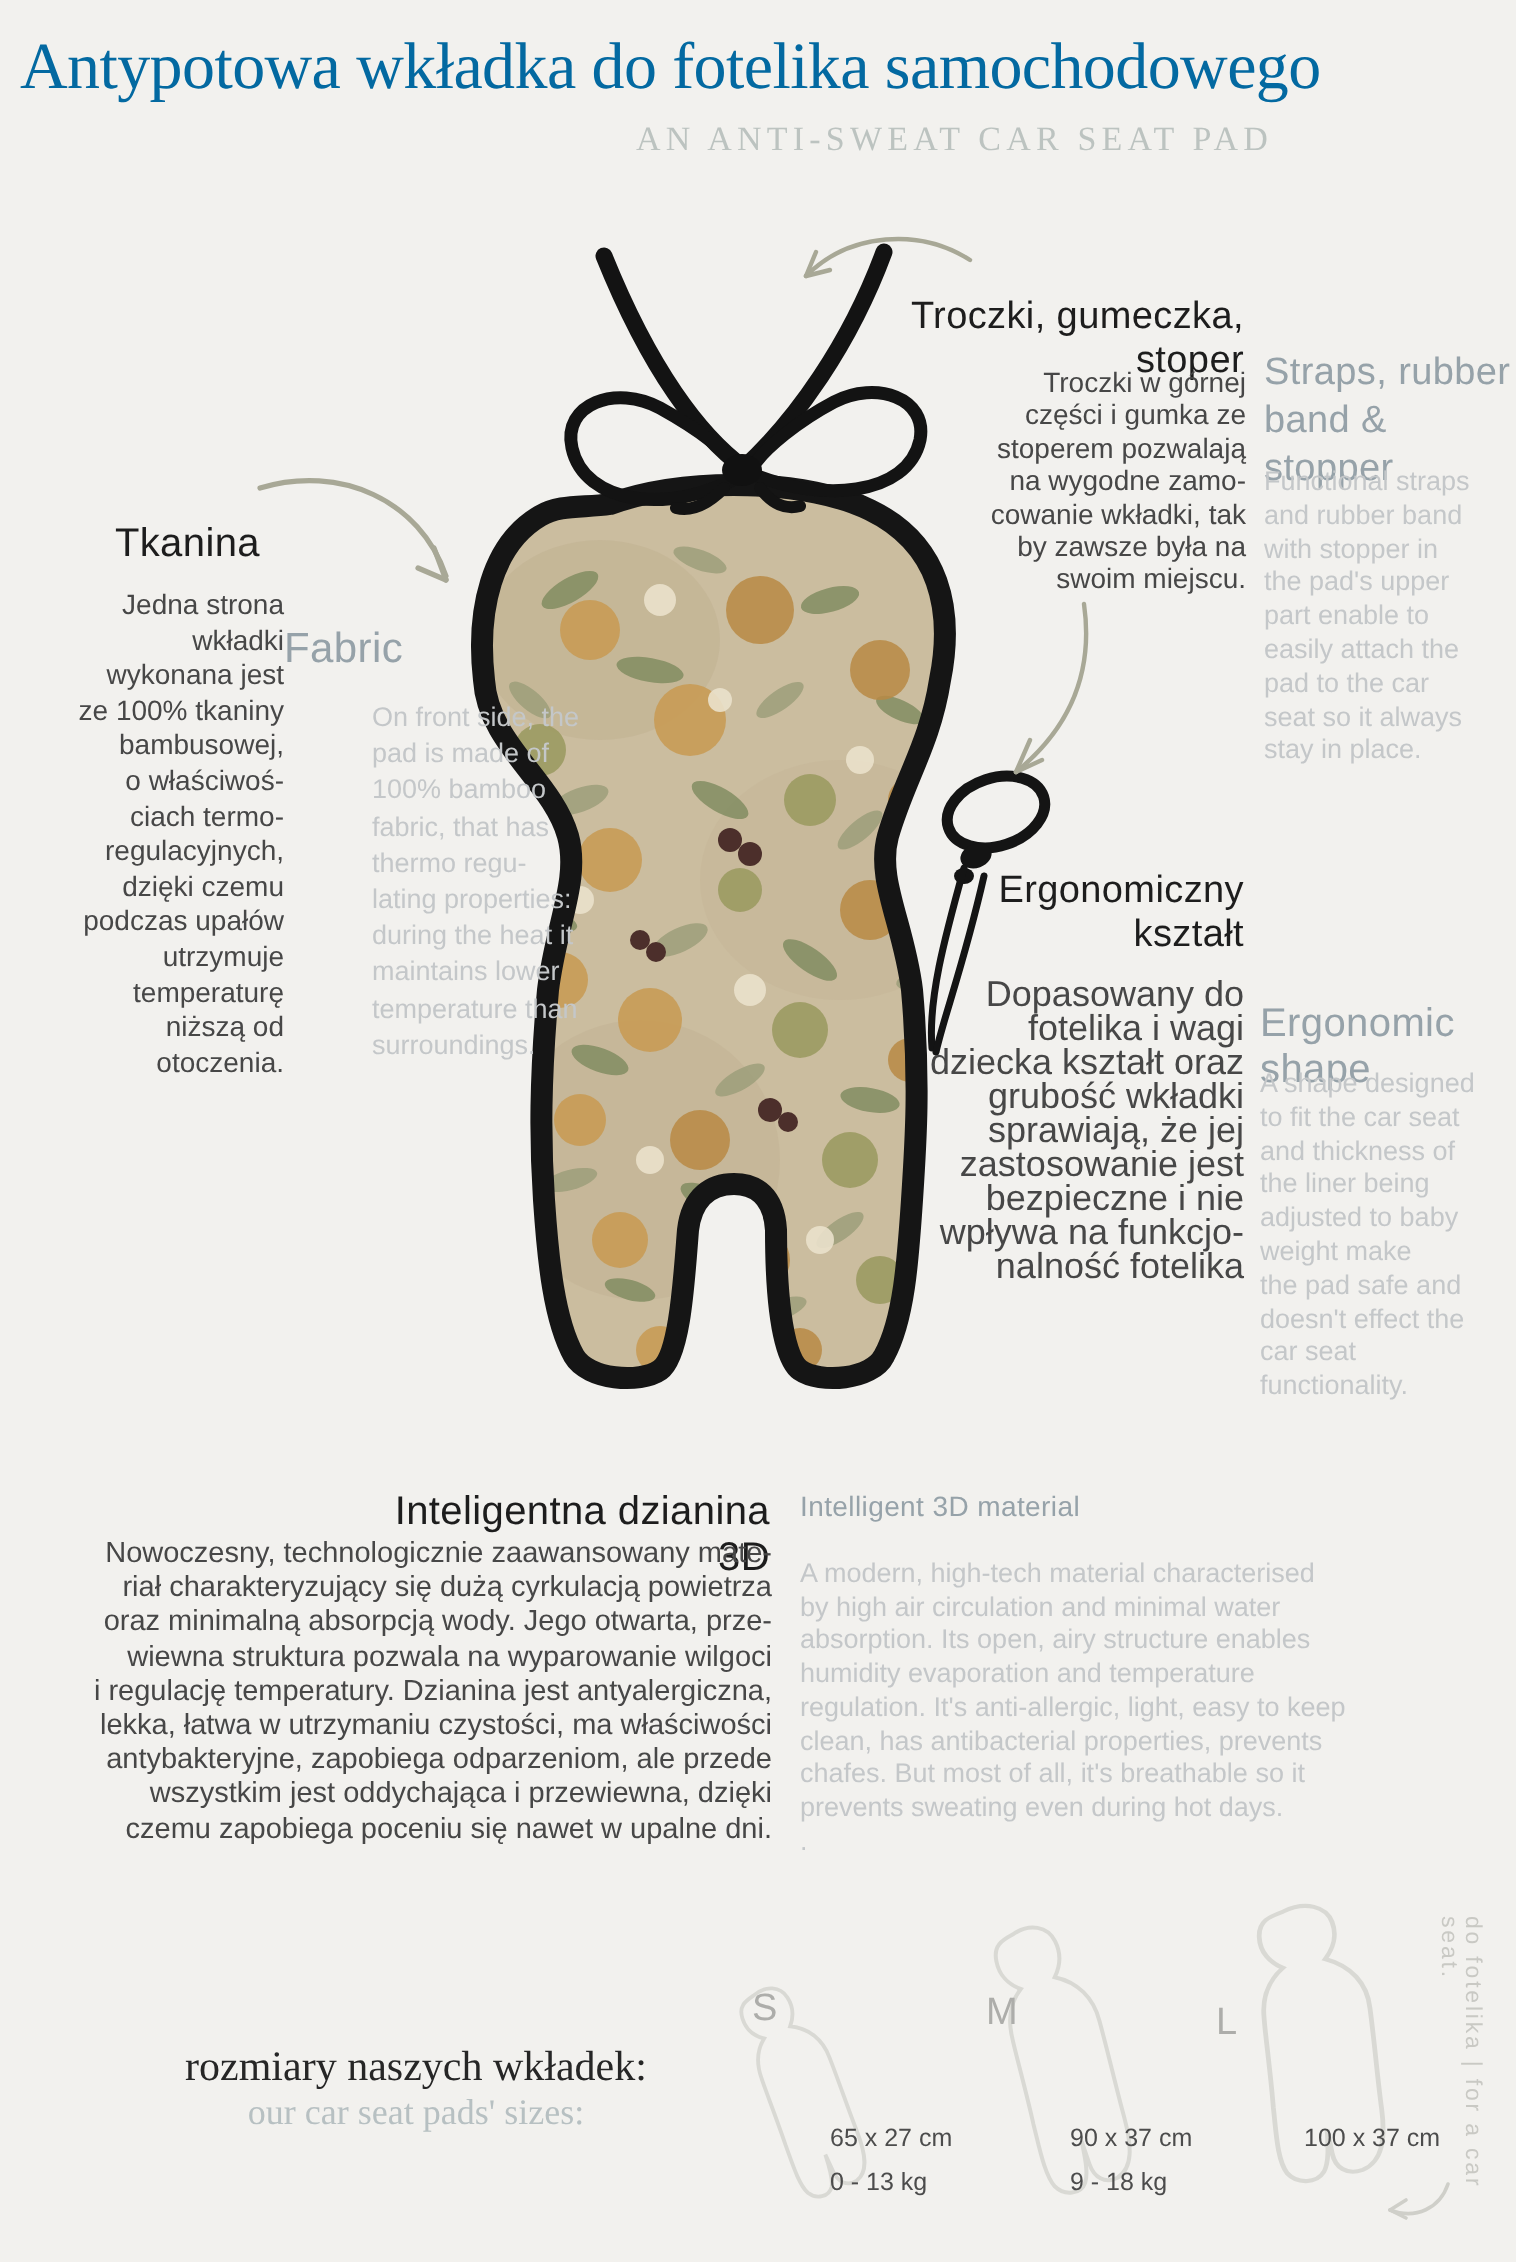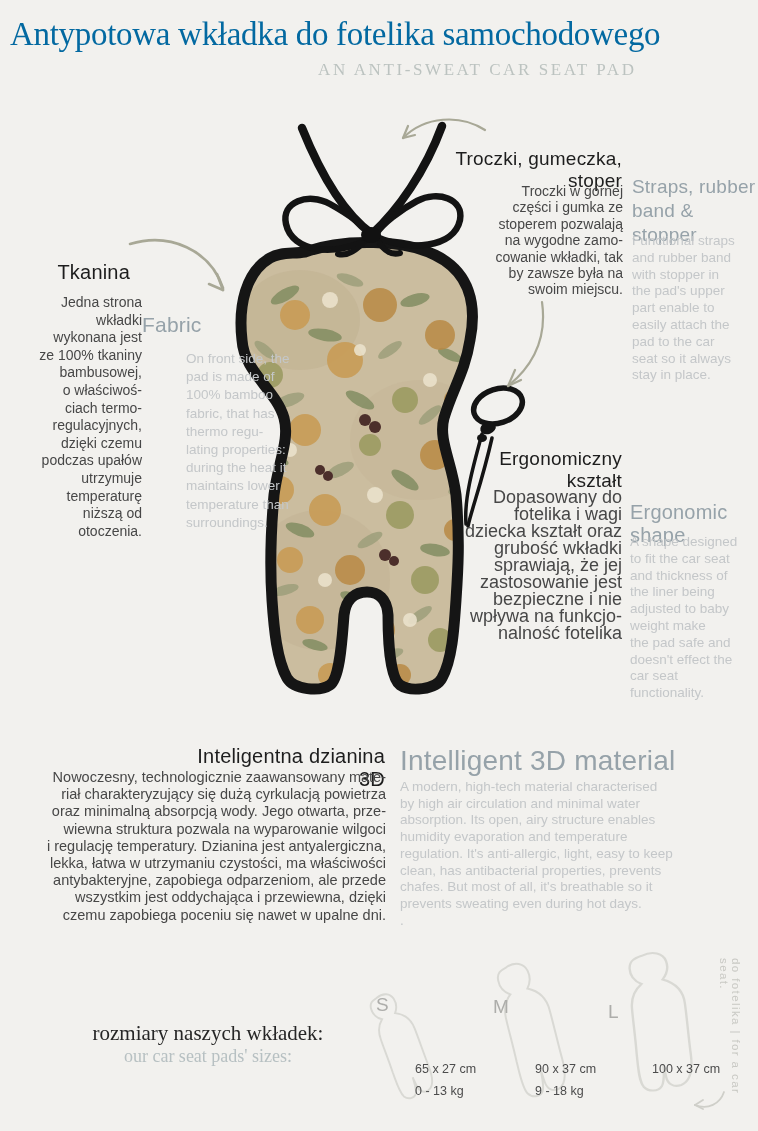--- a/index.html
+++ b/index.html
@@ -16,27 +16,27 @@
   .en-body{color:#c4c7c9;white-space:pre-line;}
   .r{text-align:right;}
   #tkanina-h{left:0;top:261px;width:130px;text-align:right;font-size:20px;}
   #fabric-pl{left:0;top:294px;width:130px;font-size:14px;line-height:17.6px;margin-left:12px;}
   #fabric-h{left:142px;top:313px;font-size:21px;}
   #fabric-en{left:142px;top:350px;width:115px;font-size:13.5px;line-height:18.2px;margin-left:44px;}
   #troczki-h{left:420px;top:148px;width:202px;text-align:right;}
   #troczki-pl{left:408px;top:183px;width:215px;font-size:14px;line-height:16.4px;}
   #straps-h{left:632px;top:175px;width:126px;line-height:24px;white-space:pre-line;}
   #straps-en{left:632px;top:233px;width:122px;font-size:13.5px;line-height:16.8px;}
-  #ergo-h{left:450px;top:435px;width:172px;text-align:right;line-height:22px;white-space:pre-line;margin-top:13px;}
+  #ergo-h{left:450px;top:435px;width:172px;text-align:right;line-height:22px;white-space:pre-line;}
   #ergo-pl{left:452px;top:489px;width:170px;font-size:18px;line-height:17px;}
   #shape-h{left:630px;top:501px;font-size:20px;}
   #shape-en{left:630px;top:534px;width:125px;font-size:13.5px;line-height:16.8px;}
   #intel-h{left:180px;top:745px;width:205px;text-align:right;font-size:20px;}
   #intel-pl{left:10px;top:769px;width:376px;font-size:14.5px;line-height:17.2px;}
-  #mat-h{left:400px;top:745px;font-size:28px;}
+  #mat-h{left:400px;top:745px;font-size:14px;}
   #mat-en{left:400px;top:779px;width:322px;font-size:13.5px;line-height:16.7px;}
   #sizes-pl{left:60px;top:1021px;width:296px;text-align:center;font-family:"Liberation Serif",serif;
             font-size:21px;color:#262626;}
   #sizes-en{left:60px;top:1046px;width:296px;text-align:center;font-family:"Liberation Serif",serif;
             font-size:18px;color:#b7c0c2;}
   .size-letter{font-size:19px;color:#adadaa;}
   #letter-s{left:376px;top:994px;} #letter-m{left:493px;top:996px;} #letter-l{left:608px;top:1001px;}
   .dim{font-size:12.5px;color:#4c4c4c;}
   #dim-s{left:415px;top:1062px;} #wt-s{left:415px;top:1084px;}
   #dim-m{left:535px;top:1062px;} #wt-m{left:535px;top:1084px;}

